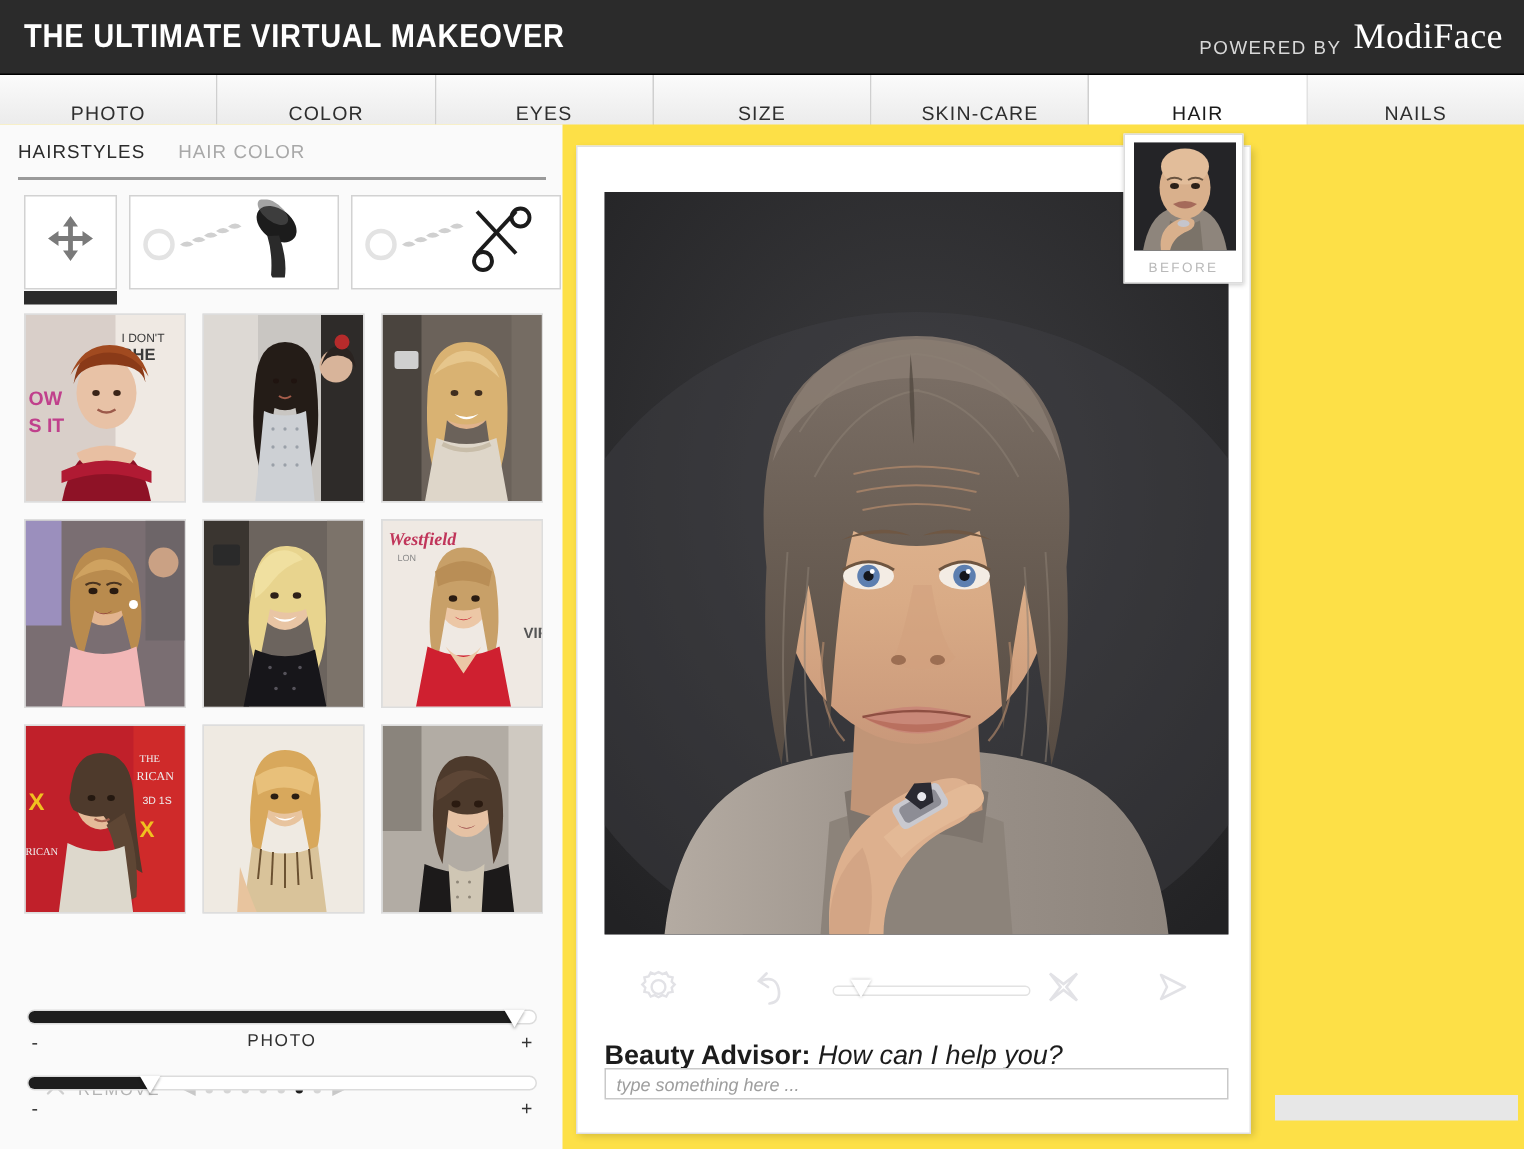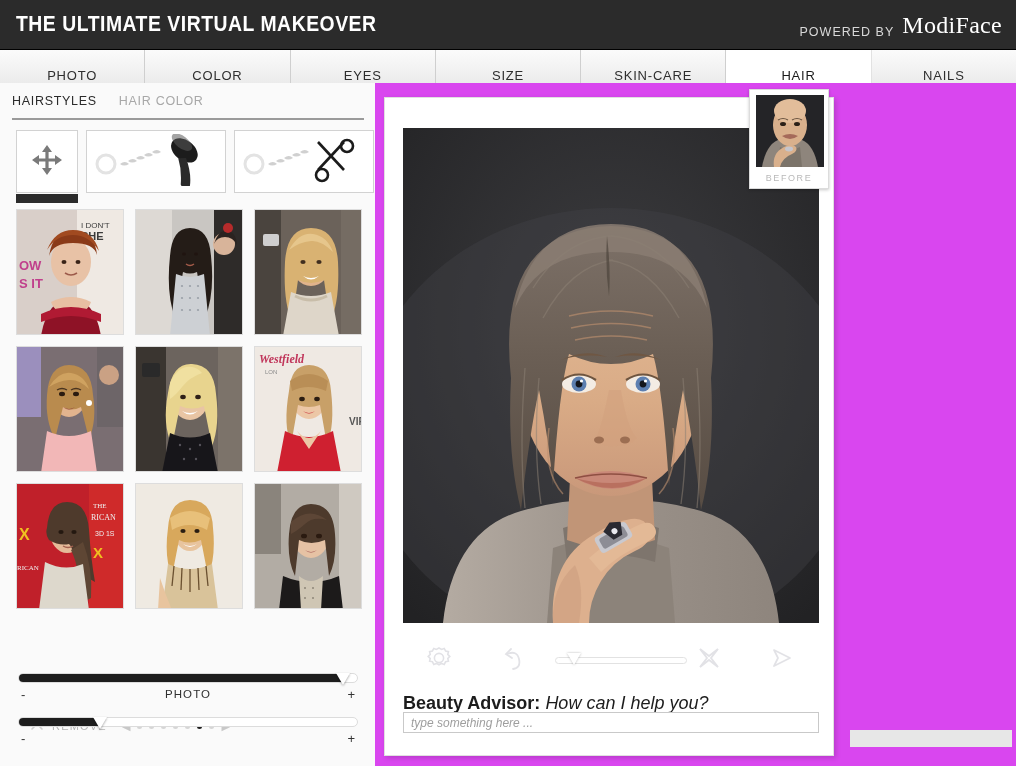--- a/index.html
+++ b/index.html
@@ -55,21 +55,21 @@
   .tab.active {
     background: #ffffff;
     color: #1a1a1a;
     border-right: 1px solid #e2e2e2;
   }
 
   
   #body-area {
     position: absolute; left: 0; top: 83px;
     width: 1016px; height: 683px;
-    background: #d946ef;
+    background: #fde047;
   }
 
   
   #sidebar {
     position: absolute; left: 0; top: 0; width: 375px; height: 683px;
     background: #fafafa;
   }
   #subtabs {
     position: absolute; left: 12px; top: 11px; width: 352px; height: 26px;
     display: flex; gap: 22px;

